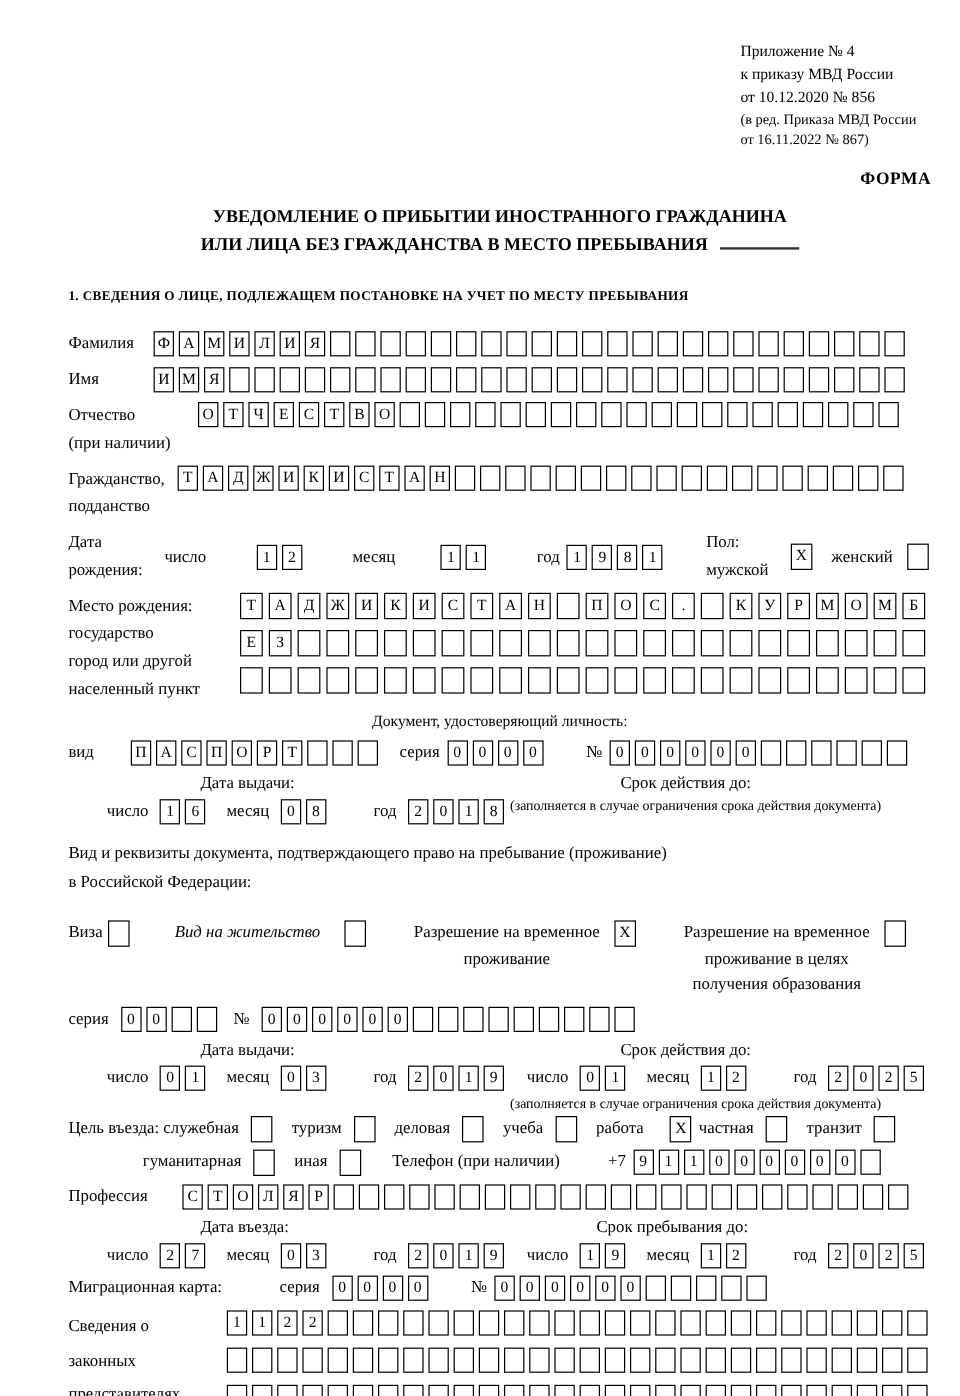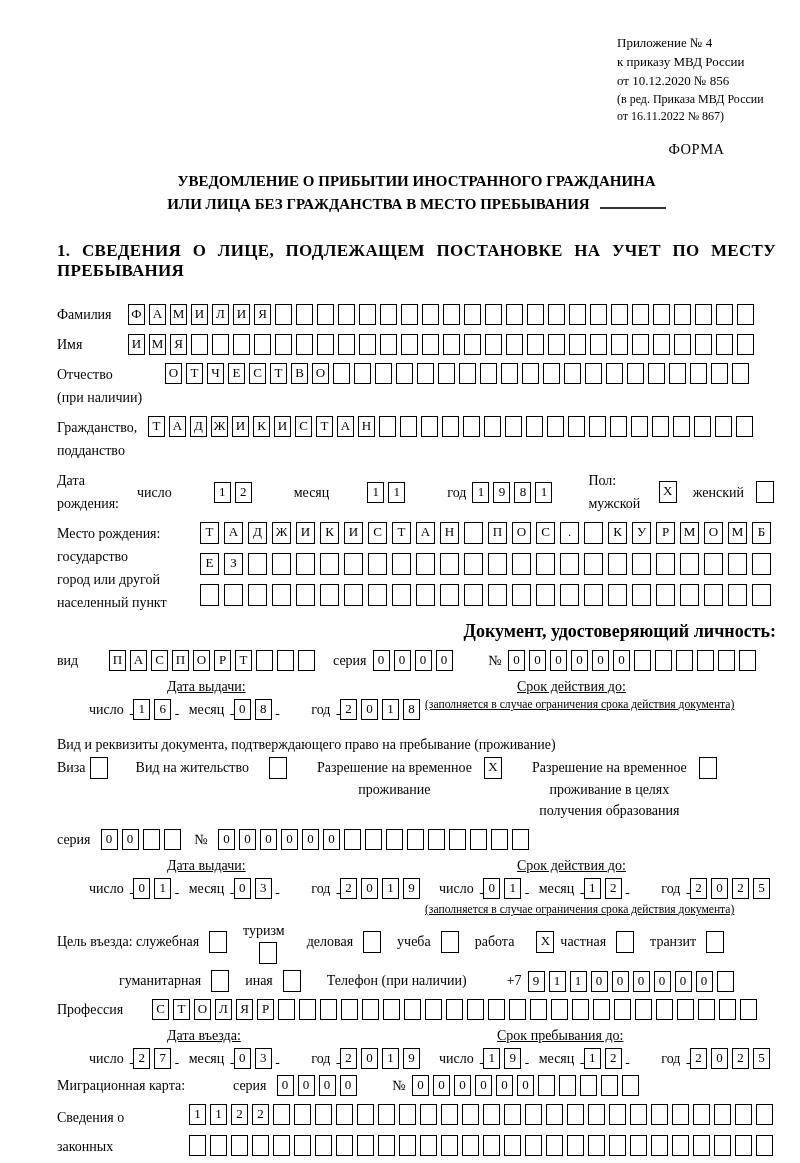--- a/index.html
+++ b/index.html
@@ -2,46 +2,46 @@
 <html><head>
 <meta charset="utf-8">
 <style>
   html,body{margin:0;padding:0;background:#fff;}
   body{width:800px;color:#000;font-family:"Liberation Serif","DejaVu Serif",serif;font-size:14px;}
   .page{box-sizing:border-box;width:800px;min-height:1163px;padding:34px 24px 40px 57px;}
 
   
   .hdr{margin-left:560px;font-size:13px;line-height:1.45;}
   .hdr .small{font-size:12px;}
-  .forma{margin-left:560px;text-align:center;font-weight:normal;font-size:14.5px;margin-top:16px;letter-spacing:.5px;}
+  .forma{margin-left:560px;text-align:right;font-weight:bold;font-size:14.5px;margin-top:16px;letter-spacing:.5px;}
 
   .title{ text-align:center;font-weight:bold;font-size:15px;line-height:1.5;margin-top:12px;}
   .t-underline{display:inline-block;width:66px;border-bottom:2px solid #333;height:12px;margin-left:10px;}
-  .sec1{font-weight:bold;font-size:17px;margin-top:26px;margin-bottom:22px;text-align:justify;letter-spacing:.3px;}
+  .sec1{font-weight:bold;font-size:11px;margin-top:26px;margin-bottom:22px;text-align:justify;letter-spacing:.3px;}
 
   
   .cells{white-space:nowrap;display:inline-block;vertical-align:middle;}
   .cell{display:inline-block;box-sizing:border-box;width:17px;height:21px;border:1.5px solid #000;
         margin-right:4px;text-align:center;font-size:13px;line-height:18px;vertical-align:middle;}
   .wide .cell{width:19px;height:22px;margin-right:5px;}
   .cb{margin:0 2px;}
   .cb .cell{width:18px;height:22px;margin-right:0;}
 
   .frow{display:flex;align-items:flex-start;margin-bottom:7px;}
   .frow .lab{flex:none;line-height:23px;}
   .vmid{align-items:center;}
   .lab2{line-height:23px;}
   .w72{width:71px;} .w108{width:108px;} .w92{width:91px;} .w143{width:143px;} .w95{width:95px;}
   .inl{display:inline-block;vertical-align:middle;line-height:23px;}
   .ml6{margin-left:6px;} .mr6{margin-right:6px;margin-left:32px;} .ml10{margin-left:10px;} .mr10{margin-right:10px;}
 
-  .dochead{text-align:right;font-weight:bold;font-size:18px;margin:4px 0 7px 0;}
+  .dochead{text-align:center;font-weight:normal;font-size:13px;margin:4px 0 7px 0;}
 
   .dates{display:flex;margin-bottom:4px;}
-  .dgroup{white-space:nowrap;text-decoration:underline;}
+  .dgroup{white-space:nowrap;}
   .dgroup .dhead{margin-bottom:3px;}
   .dg-left{width:350px;}
   .dg-left .dhead{margin-left:110px;}
   .dg-right .dhead{margin-left:110px;}
   .dnote{font-size:11.6px;margin-top:3px;margin-left:18px;}
 
   .plaintext{line-height:1.7;margin-top:12px;}
 
   .cbrow{display:flex;align-items:flex-start;margin-bottom:6px;}
   .cbrow .item{display:flex;align-items:flex-start;margin-right:14px;}
@@ -152,29 +152,30 @@
       </div>
     </div>
     <div class="dgroup dg-right">
       <div class="dhead">Срок действия до:</div>
       <div class="dnote">(заполняется в случае ограничения срока действия документа)</div>
     </div>
   </div>
 
   <div class="plaintext">
     <div>Вид и реквизиты документа, подтверждающего право на пребывание (проживание)</div>
-  </div>
-
-  <div class="cbrow" style="margin-top:0;">
+    <div>в Российской Федерации:</div>
+  </div>
+
+  <div class="cbrow" style="margin-top:19px;gap:10px;">
     <span class="item">
       <span class="txt" style="margin-right:2px;">Виза</span>
       <span class="cells cb"><span class="cell"></span></span>
     </span>
     <span class="item" style="margin-left:12px;">
-      <span class="txt" style="margin-right:18px;">Вид на жительство</span>
+      <span class="txt" style="margin-right:18px;font-style:italic;">Вид на жительство</span>
       <span class="cells cb"><span class="cell"></span></span>
     </span>
     <span class="item" style="margin-left:14px;">
       <span class="cbl">
         <span>Разрешение на временное</span><br>
         <span>проживание</span>
       </span>
       <span class="cells cb"><span class="cell">X</span></span>
     </span>
     <span class="item" style="margin-left:14px;margin-right:0;">
@@ -218,21 +219,21 @@
       </div>
       <div class="dnote">(заполняется в случае ограничения срока действия документа)</div>
     </div>
   </div>
 
   <div class="cbrow vmid" style="align-items:center;">
     <span class="item" style="align-items:center;">
       <span class="txt">Цель въезда: служебная</span>
       <span class="cells cb"><span class="cell"></span></span>
     </span>
-    <span class="item" style="align-items:center;flex-direction:column;">
+    <span class="item" style="align-items:center;">
       <span class="txt">туризм</span>
       <span class="cells cb"><span class="cell"></span></span>
     </span>
     <span class="item" style="align-items:center;">
       <span class="txt">деловая</span>
       <span class="cells cb"><span class="cell"></span></span>
     </span>
     <span class="item" style="align-items:center;">
       <span class="txt">учеба</span>
       <span class="cells cb"><span class="cell"></span></span>

